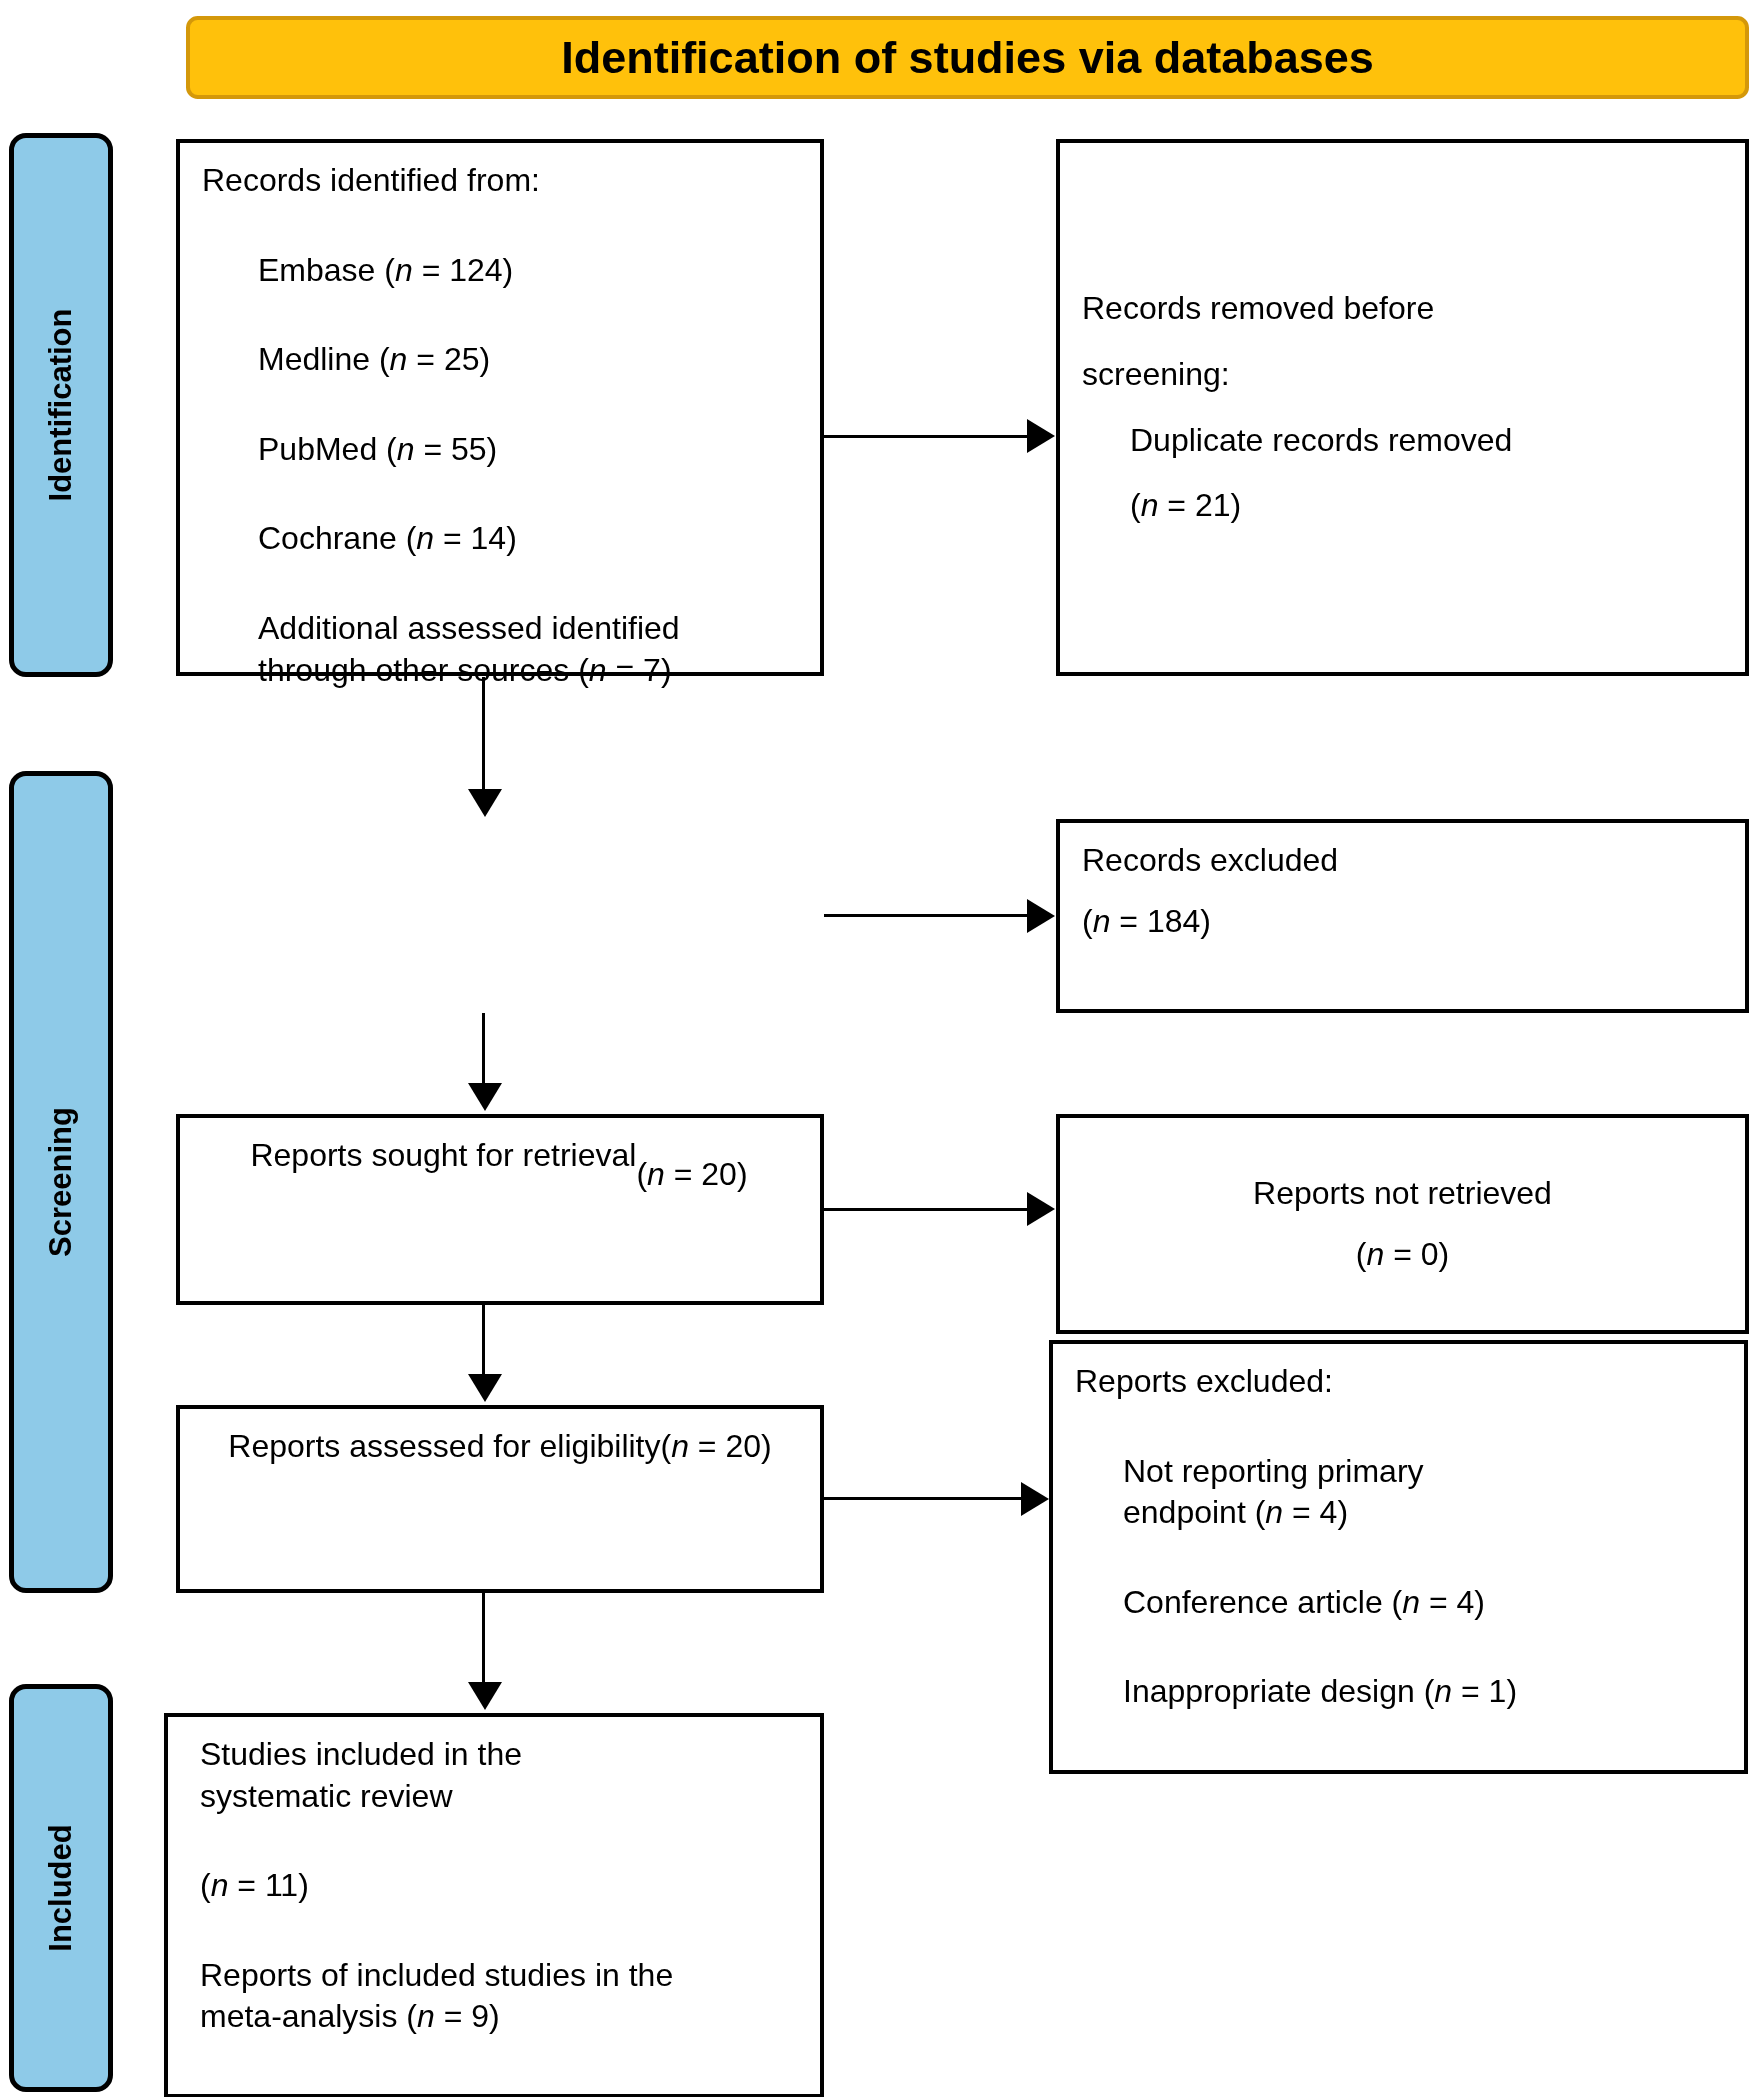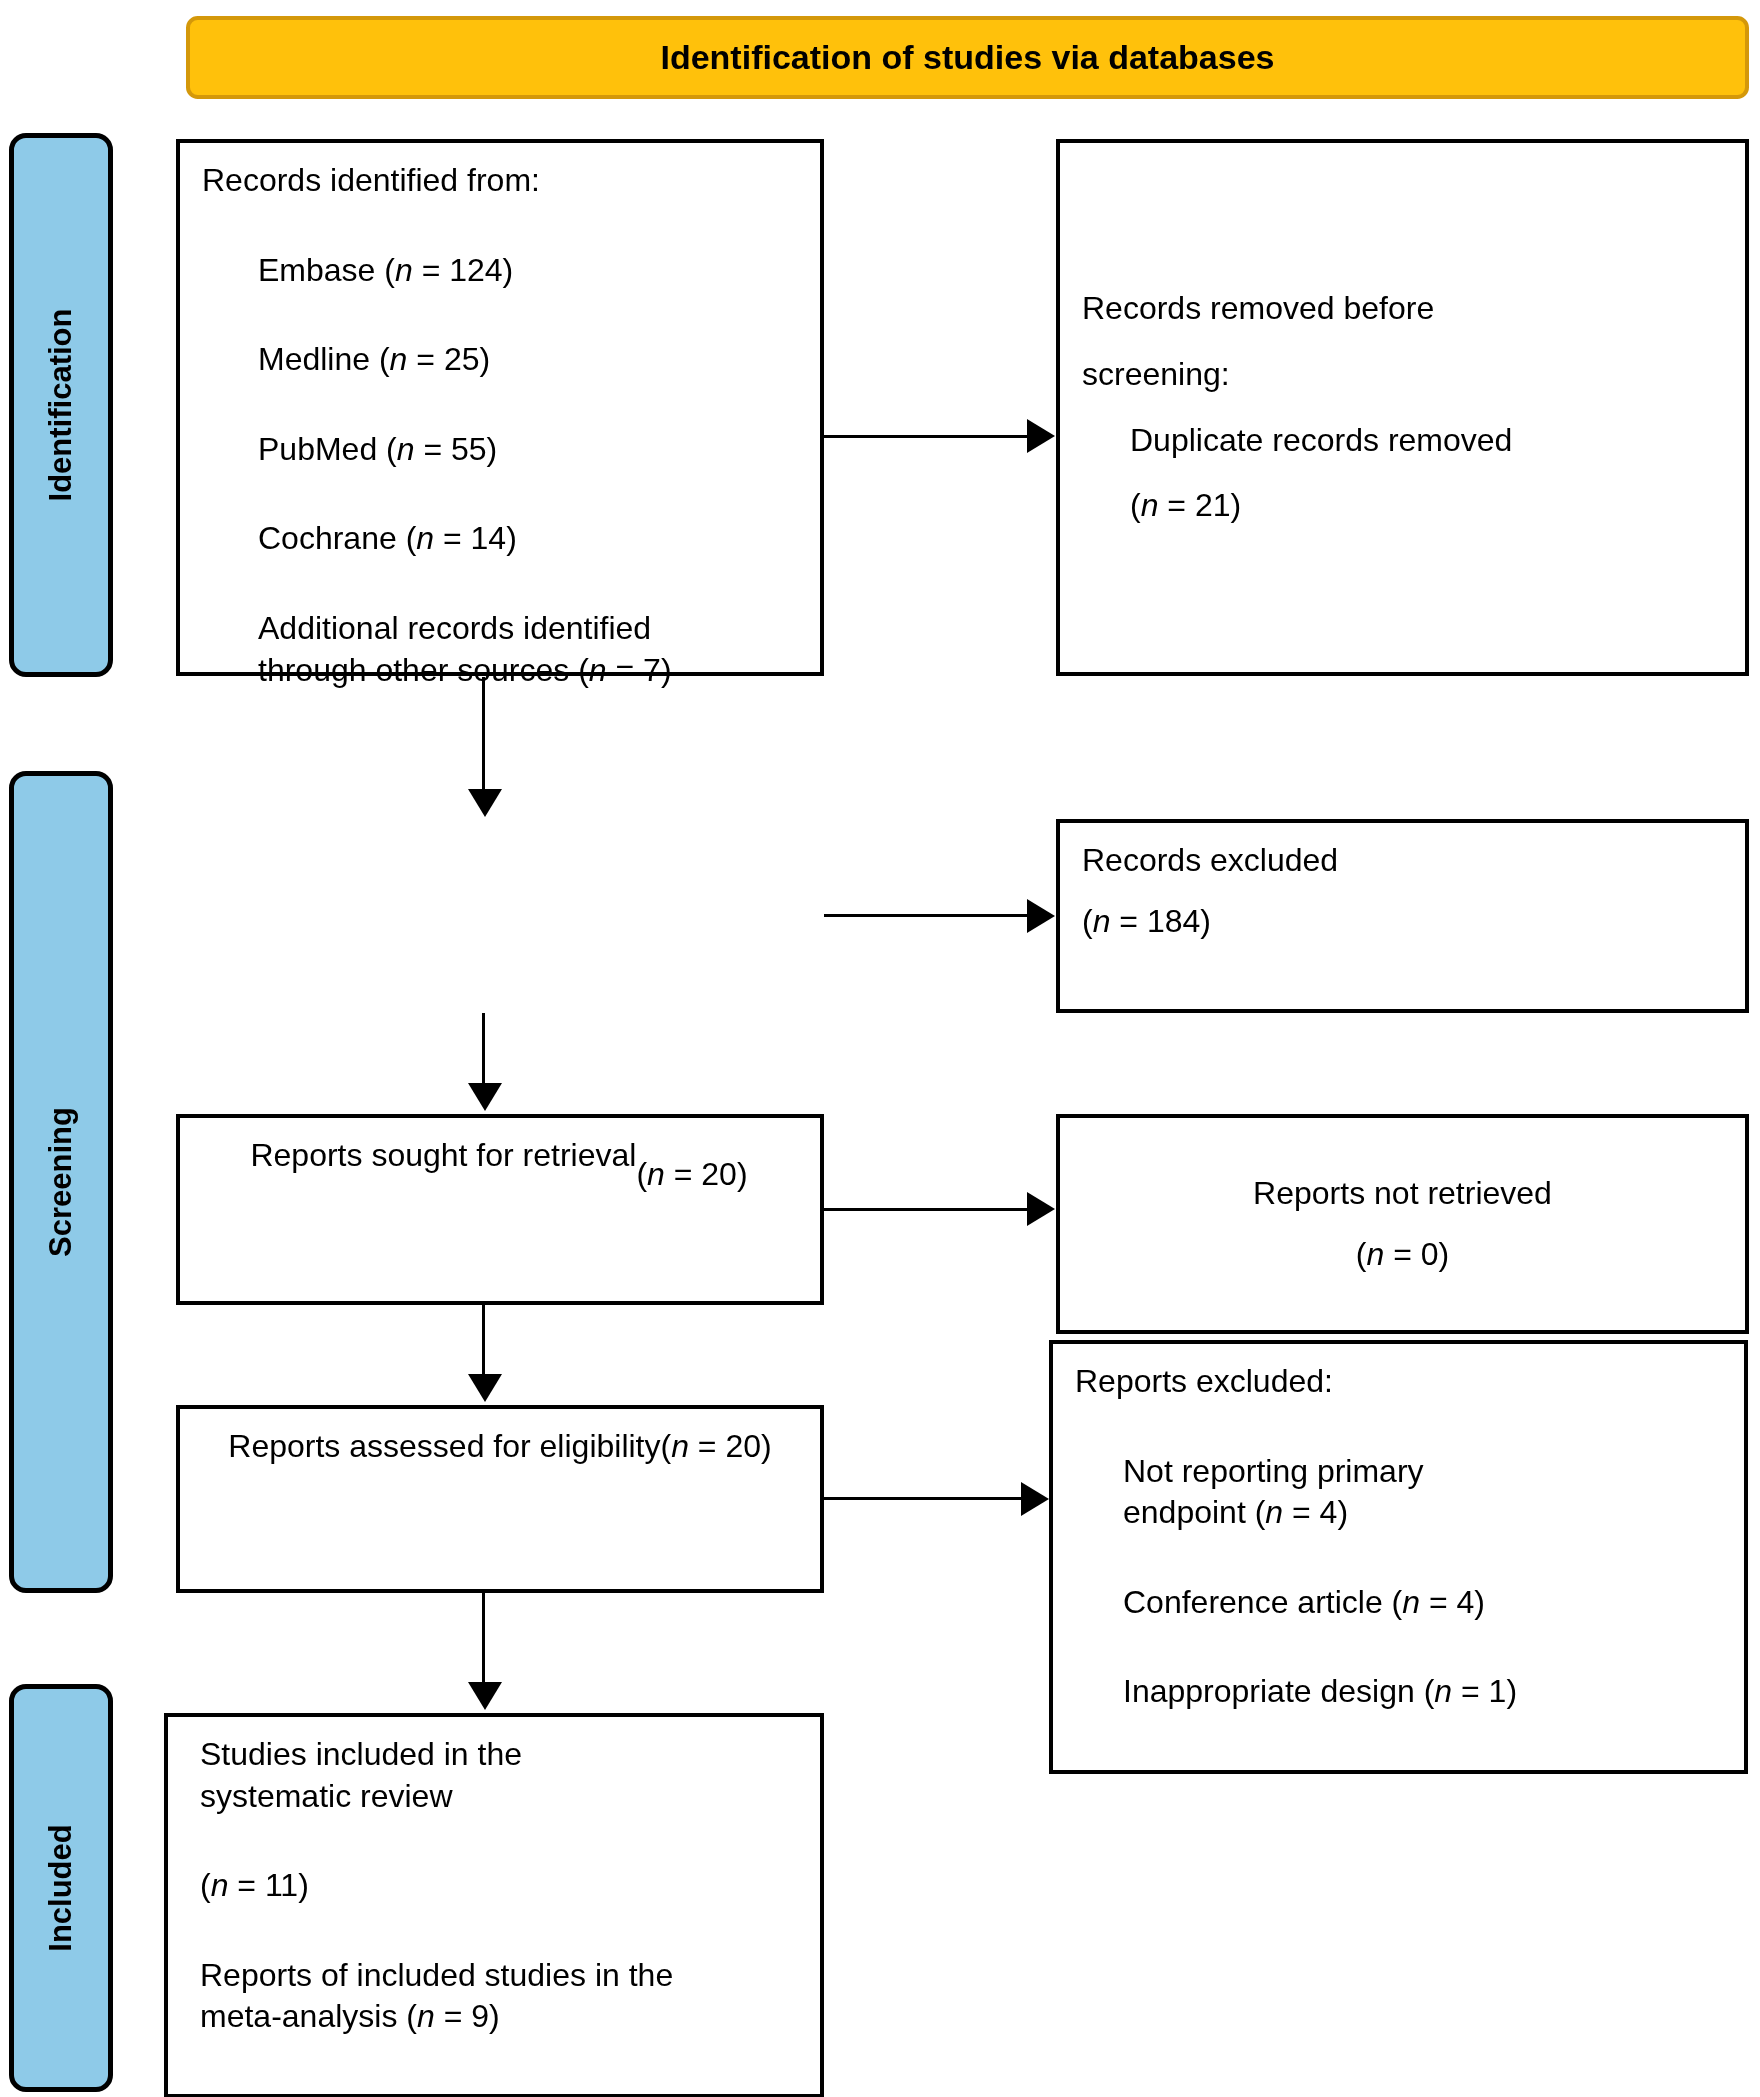--- a/index.html
+++ b/index.html
@@ -20,21 +20,21 @@
     width:1563px; height:83px;
     background:#FFC10B;
     border:4.5px solid #D4980A;
     border-radius:11.7px;
     box-sizing:border-box;
     display:flex;
     align-items:center;
     justify-content:center;
   }
   .banner-text{
-    font-size:34px;
+    font-size:45px;
     font-weight:bold;
     color:#000000;
     letter-spacing:0px;
   }
 
   
   .stage{
     position:absolute;
     left:9px;
     width:104px;
@@ -138,21 +138,21 @@
     <p>Records identified from:</p>
 
     <p class="gap indent"><span>Embase</span> (<span class="ital">n</span><span> = </span><span>124</span>)</p>
 
     <p class="gap indent"><span>Medline</span> (<span class="ital">n</span><span> = </span><span>25</span>)</p>
 
     <p class="gap indent"><span>PubMed</span> (<span class="ital">n</span><span> = </span><span>55</span>)</p>
 
     <p class="gap indent"><span>Cochrane</span> (<span class="ital">n</span><span> = </span><span>14</span>)</p>
 
-    <p class="gap indent">Additional records identified</p>
+    <p class="gap indent">Additional assessed identified</p>
     <p class="indent"><span>through other sources (</span><span class="ital">n</span><span> = </span><span>7</span>)</p>
   </div>
 
   <div class="box" id="box-removed" style="display:flex;flex-direction:column;justify-content:center;">
     <p>Records removed before</p>
     <p>screening:</p>
     <p class="indent-s">Duplicate records removed</p>
     <p class="indent-s">(<span class="ital">n</span><span> = </span><span>21</span>)</p>
   </div>
 

